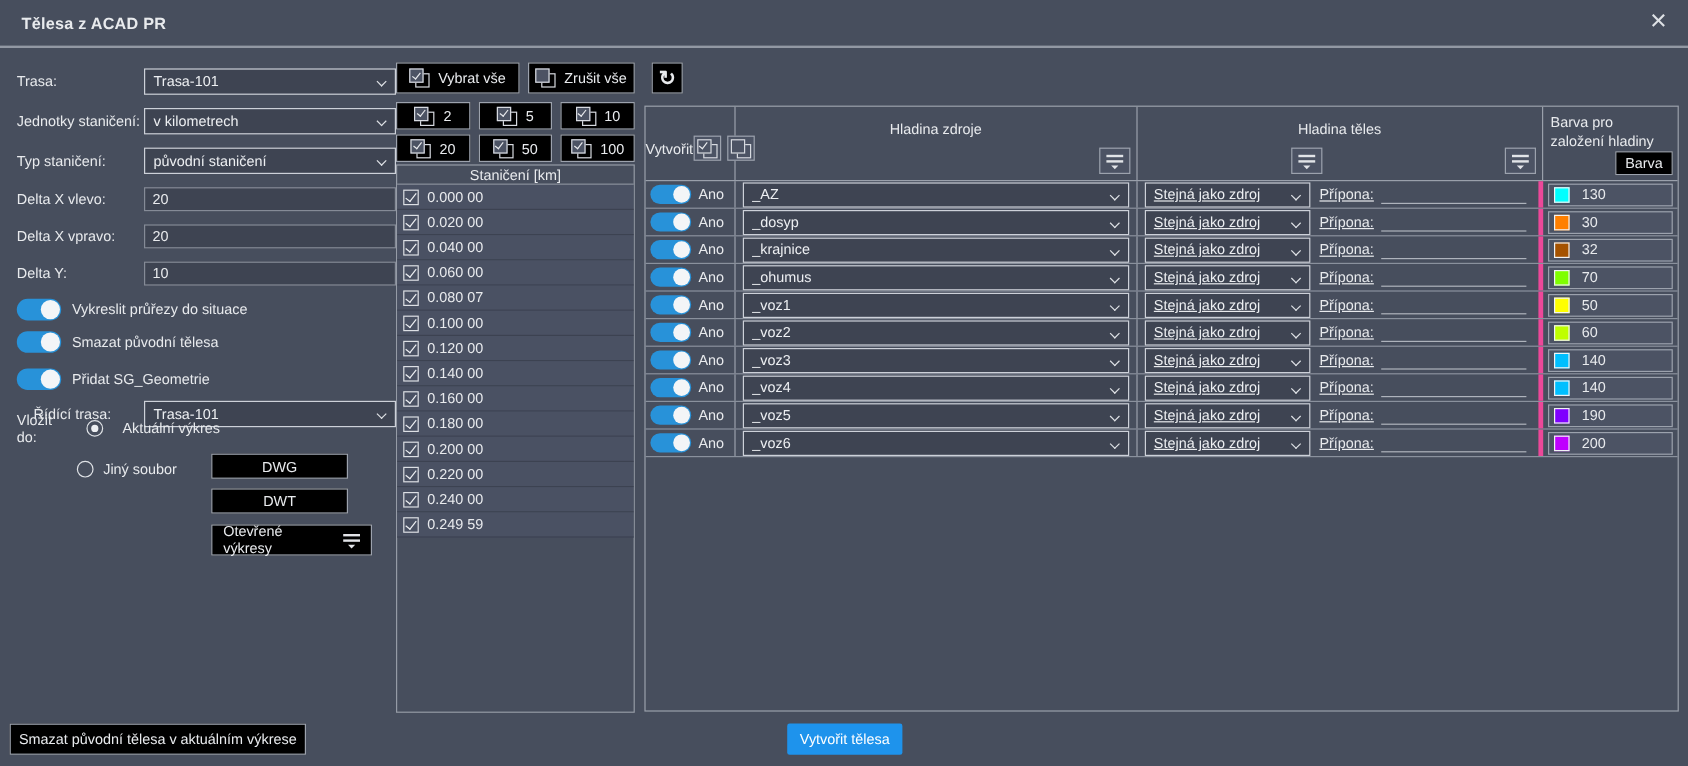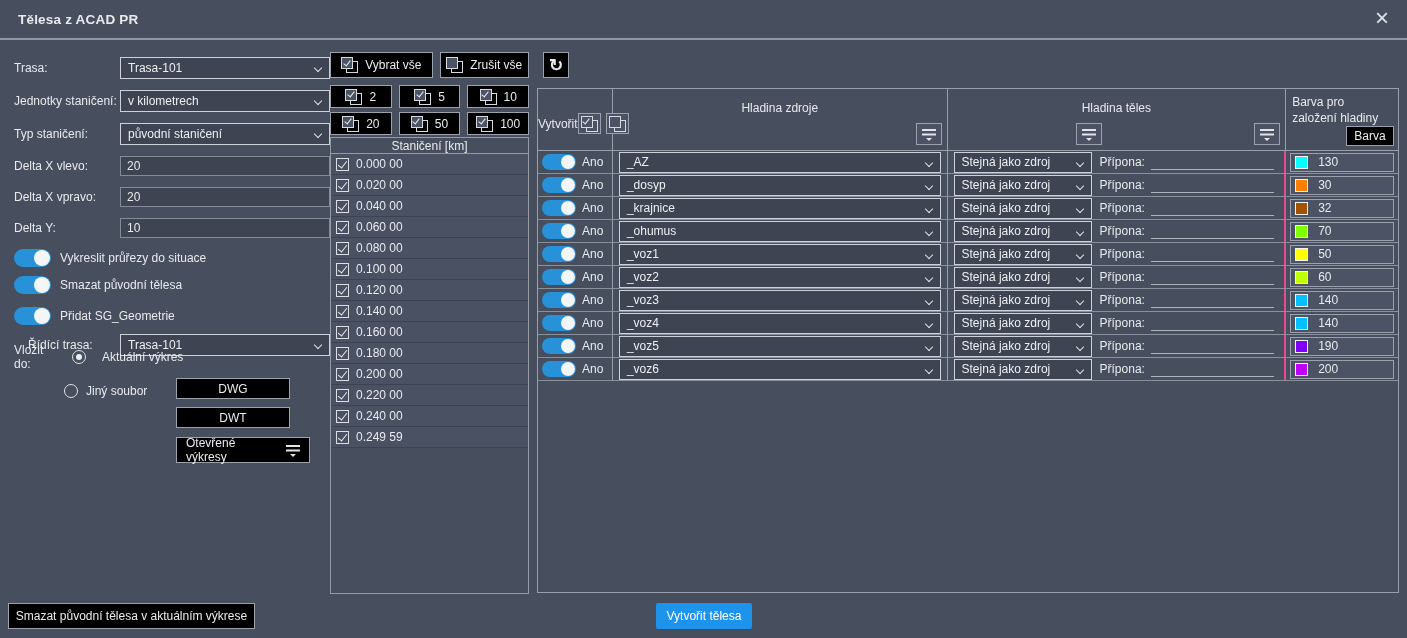--- a/index.html
+++ b/index.html
@@ -91,21 +91,21 @@
   .hc .hcenter{position:absolute;left:0;right:0;top:12px;text-align:center;}
   .fbtn{position:absolute;width:26px;height:22px;background:#4C5364;border:1px solid #9CA2AD;display:flex;align-items:center;justify-content:center;}
   .fbtn.f-r{right:5px;bottom:5px;}
   .fbtn.f-m{left:128px;bottom:5px;}
   .btn-barva{position:absolute;right:4px;bottom:4px;width:48px;height:20px;}
   .tbody .brow{display:flex;height:23px;border-bottom:1px solid #8A919D;}
   .bc{display:flex;align-items:center;font-size:12px;}
   .bc1{width:75px;border-right:1px solid #9AA0AB;gap:6px;padding-left:4px;}
   .bc2{width:335px;border-right:1px solid #9AA0AB;padding:0 6px;}
   .bc2 .sel{width:100%;}
-  .bc3{width:339px;border-right:2px solid #ec4899;padding:0 6px;}
+  .bc3{width:339px;border-right:4px solid #ec4899;padding:0 6px;text-decoration:underline;}
   .bc3 .sel{width:138px;flex:0 0 auto;}
   .sfx{margin-left:8px;flex:0 0 auto;}
   .uline{flex:1;height:16px;border-bottom:1px solid #AEB3BC;margin:0 4px 0 6px;}
   .bc4{width:112px;padding:0 4px;}
   .chip{width:100%;height:19px;background:#4C5364;border:1px solid #9CA2AD;display:flex;align-items:center;gap:10px;padding-left:4px;}
   .swatch{width:13px;height:13px;border:1px solid #F0F2F4;flex:0 0 auto;}
   .foot-create{position:absolute;left:656px;top:603px;width:96px;height:26px;}
 </style>
 </head>
 <body>
@@ -269,21 +269,21 @@
           <div class="srow">
             <span class="cb"></span>
             <span>0.040 00</span>
           </div>
           <div class="srow">
             <span class="cb"></span>
             <span>0.060 00</span>
           </div>
           <div class="srow">
             <span class="cb"></span>
-            <span>0.080 00</span>
+            <span>0.080 07</span>
           </div>
           <div class="srow">
             <span class="cb"></span>
             <span>0.100 00</span>
           </div>
           <div class="srow">
             <span class="cb"></span>
             <span>0.120 00</span>
           </div>
           <div class="srow">

